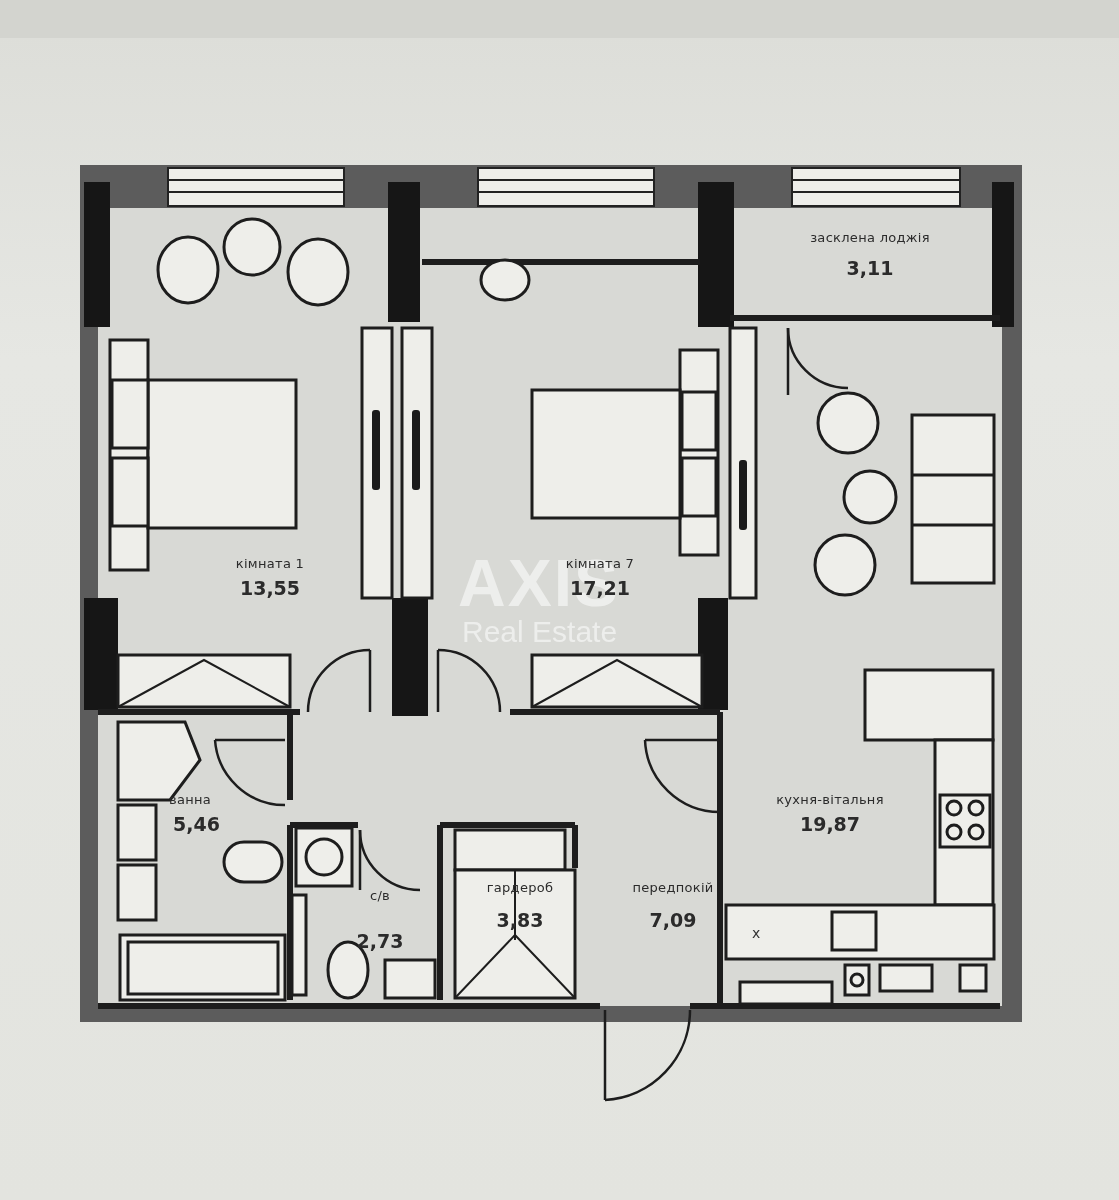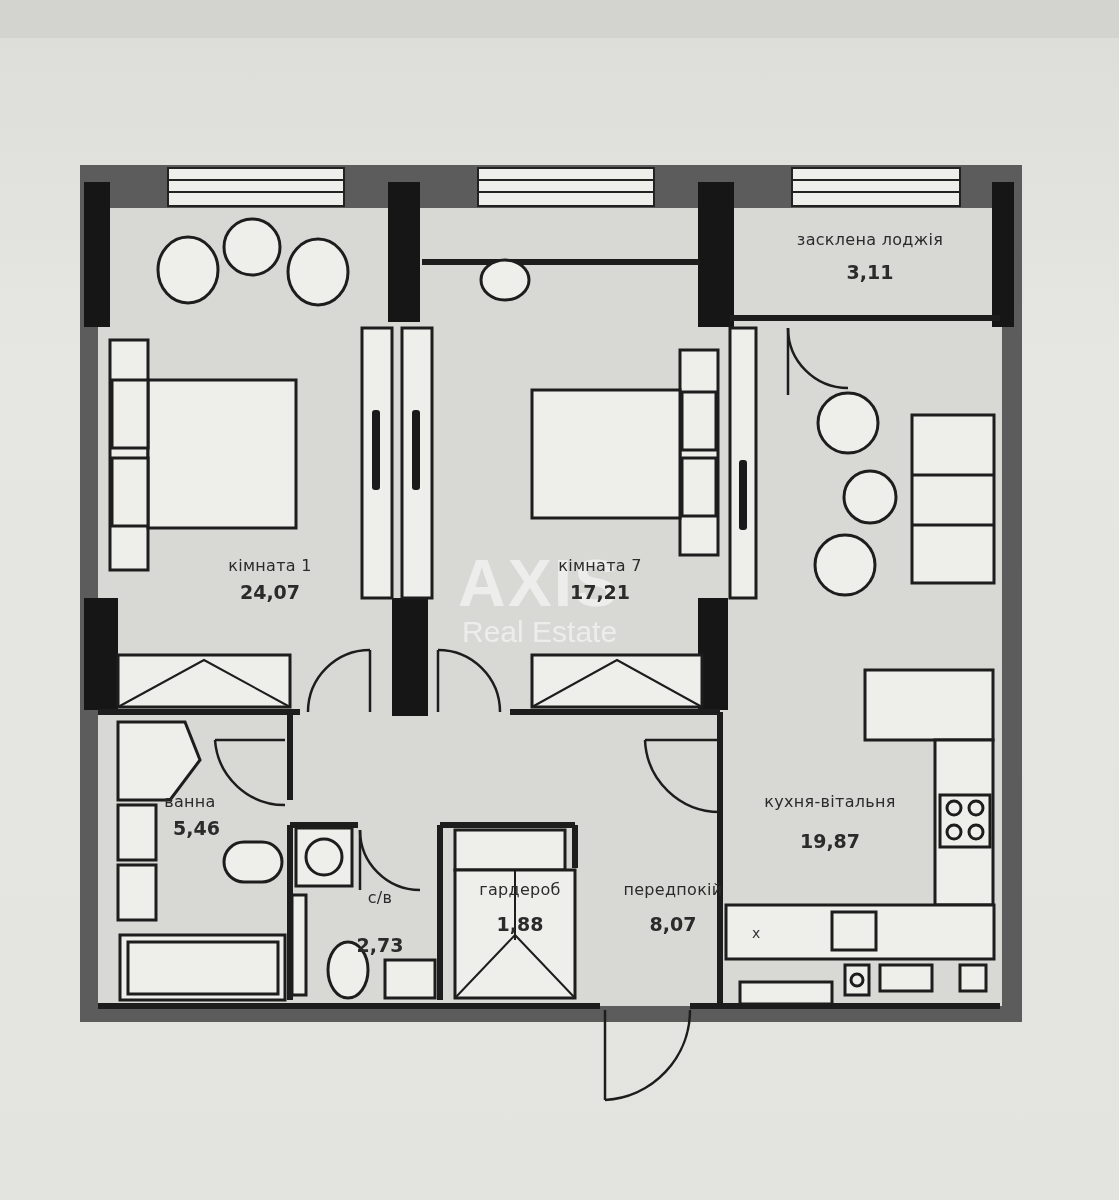--- a/index.html
+++ b/index.html
@@ -1,21 +1,21 @@
 <!DOCTYPE html>
 <html><head>
 <meta charset="utf-8">
 <style>
   html,body{margin:0;padding:0;}
   body{width:1119px;height:1200px;background:#e4e5e1;position:relative;overflow:hidden;font-family:"DejaVu Sans",sans-serif;}
   .screen{position:absolute;left:0;top:0;width:1119px;height:1200px;background:linear-gradient(180deg,#dcddd8 0%,#e6e7e3 30%,#e3e4df 100%);}
   .topband{position:absolute;left:0;top:0;width:1119px;height:38px;background:#d3d4cf;}
   svg{position:absolute;left:0;top:0;}
   .lbl{position:absolute;color:#2b2b2b;text-align:center;white-space:nowrap;}
-  .lname{font-size:16px;letter-spacing:0.3px;}
+  .lname{font-size:13px;letter-spacing:0.3px;}
   .larea{font-size:19px;font-weight:bold;}
   .wm1{position:absolute;left:458px;top:545px;font-size:66px;font-weight:bold;color:rgba(255,255,255,0.55);letter-spacing:2px;font-family:"Liberation Sans",sans-serif;text-align:right;}
   .wm2{position:absolute;left:462px;top:615px;font-size:30px;color:rgba(255,255,255,0.55);font-family:"Liberation Sans",sans-serif;}
 </style>
 </head>
 <body>
 
 <div class="screen"></div>
 <div class="topband"></div>
 
@@ -158,42 +158,42 @@
       <line x1="605" y1="1010" x2="605" y2="1100"></line>
   </g>
   <text x="752" y="938" font-size="14" fill="#333" font-family="DejaVu Sans, sans-serif">x</text>
 </svg>
 
 <div class="wm1">AXIS</div>
 <div class="wm2">Real Estate</div>
 
 <div class="lbl" style="left:200px;top:556px;width:140px;">
   <div class="lname">кімната 1</div>
-  <div class="larea" style="margin-top:6px;">24,07</div>
+  <div class="larea" style="margin-top:6px;">13,55</div>
 </div>
 <div class="lbl" style="left:530px;top:556px;width:140px;">
   <div class="lname">кімната 7</div>
   <div class="larea" style="margin-top:6px;">17,21</div>
 </div>
 <div class="lbl" style="left:770px;top:230px;width:200px;">
   <div class="lname">засклена лоджія</div>
   <div class="larea" style="margin-top:12px;">3,11</div>
 </div>
 <div class="lbl" style="left:760px;top:792px;width:140px;">
   <div class="lname">кухня-вітальня</div>
-  <div class="larea" style="margin-top:19px;">19,87</div>
+  <div class="larea" style="margin-top:6px;">19,87</div>
 </div>
 <div class="lbl" style="left:160px;top:792px;width:60px;">
   <div class="lname">ванна</div>
   <div class="larea" style="margin-top:6px;text-align:right;">5,46</div>
 </div>
 <div class="lbl" style="left:345px;top:888px;width:70px;">
   <div class="lname">с/в</div>
   <div class="larea" style="margin-top:27px;">2,73</div>
 </div>
 <div class="lbl" style="left:470px;top:880px;width:100px;">
   <div class="lname">гардероб</div>
-  <div class="larea" style="margin-top:14px;">1,88</div>
+  <div class="larea" style="margin-top:14px;">3,83</div>
 </div>
 <div class="lbl" style="left:618px;top:880px;width:110px;">
   <div class="lname">передпокій</div>
-  <div class="larea" style="margin-top:14px;">8,07</div>
+  <div class="larea" style="margin-top:14px;">7,09</div>
 </div>
 
 </body></html>

